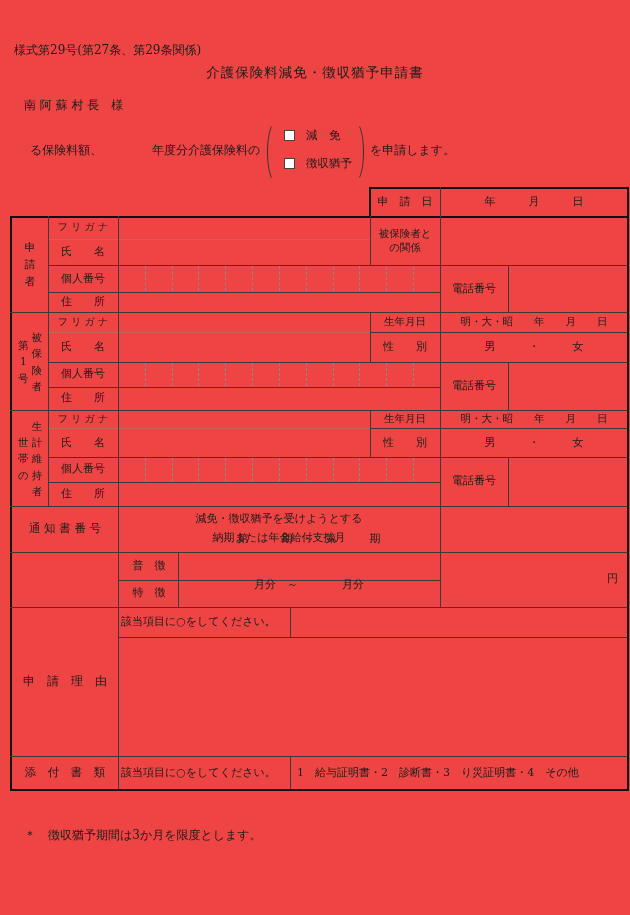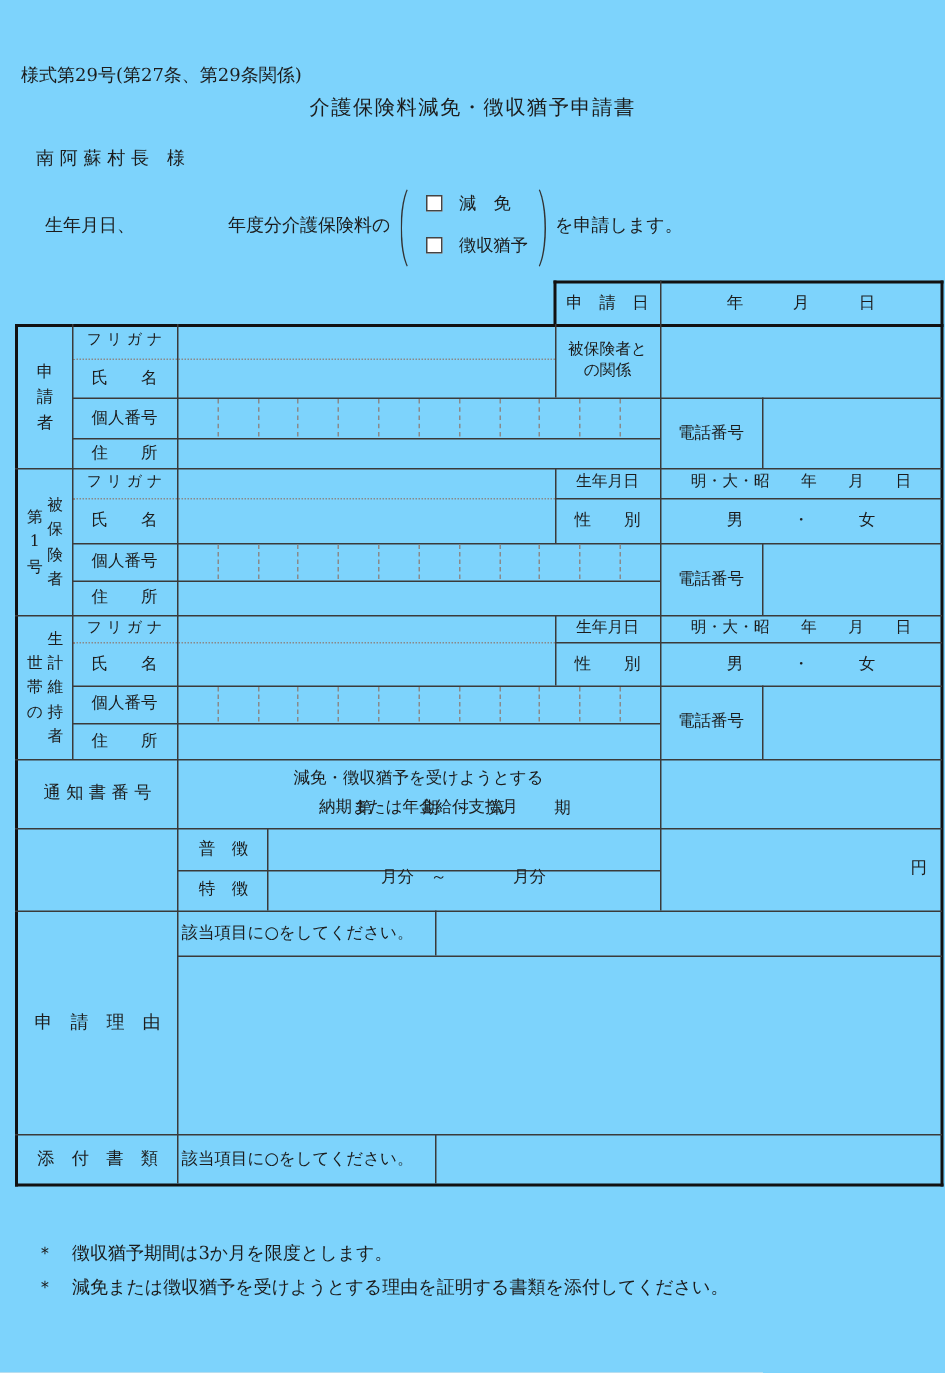--- a/index.html
+++ b/index.html
@@ -1,17 +1,17 @@
 <!DOCTYPE html>
 <html><head>
 <meta charset="utf-8">
 <style>
   html,body{margin:0;padding:0;background:#e8e8e8;}
   #page{
-    position:relative;width:630px;height:915px;background:#7dd3fc;
+    position:relative;width:630px;height:915px;background:#ef4444;
     margin:0 auto;overflow:hidden;
     font-family:"DejaVu Serif","Liberation Serif",serif;color:#1c1c1c;
   }
   .t{position:absolute;display:flex;align-items:center;font-size:11px;line-height:1.25;white-space:pre;}
   .c{justify-content:center;text-align:center;}
   .r{justify-content:flex-end;text-align:right;}
   .pre{white-space:pre-line;}
   .f10{font-size:10px;}.f105{font-size:10.5px;}.f11{font-size:11px;}
   .f115{font-size:11.5px;}.f12{font-size:12px;}.f13{font-size:13.5px;}
   .hl{position:absolute;height:1px;background:#3a3a3a;}
@@ -34,21 +34,21 @@
 </style>
 </head>
 <body>
 
 <div id="page">
 
   <div class="t f12" style="left:14px;top:42px;width:320px;height:16px">様式第29号(第27条、第29条関係)</div>
   <div class="t f13 c" style="left:0;top:63px;width:630px;height:18px;letter-spacing:1px">介護保険料減免・徴収猶予申請書</div>
   <div class="t f12" style="left:24px;top:97px;width:240px;height:16px">南 阿 蘇 村 長　様</div>
 
-  <div class="t f12" style="left:30px;top:142px;width:92px;height:17px">生年月日、</div>
+  <div class="t f12" style="left:30px;top:142px;width:92px;height:17px">る保険料額、</div>
   <div class="field" style="left:106px;top:140px;width:44px;height:18px"></div>
   <div class="t f12" style="left:152px;top:142px;width:140px;height:17px">年度分介護保険料の</div>
   <div class="t f12" style="left:370px;top:142px;width:120px;height:17px">を申請します。</div>
 
   <div class="paren pl" style="left:267px;top:122px;width:15px;height:58px"></div>
   <div class="paren pr" style="left:347px;top:122px;width:15px;height:58px"></div>
   <div class="cbrow" style="left:284px;top:129px;width:62px;height:13px">
     <span class="cb"></span>
     <span>減　免</span>
   </div>
@@ -212,17 +212,17 @@
   <div class="t f11 c" style="left:120px;top:580px;width:58px;height:26px">特　徴</div>
   <div class="t f11 c" style="left:180px;top:572px;width:258px;height:26px">月分　～　　　　月分</div>
   <div class="t f11 r" style="left:442px;top:552px;width:176px;height:54px">円</div>
 
   <div class="t f12 c" style="left:12px;top:607px;width:106px;height:149px">申　請　理　由</div>
   <div class="t f11" style="left:121px;top:607px;width:168px;height:30px">該当項目に○をしてください。</div>
   <div class="field" style="left:120px;top:638px;width:506px;height:117px"></div>
 
   <div class="t f115 c" style="left:12px;top:756px;width:106px;height:33px">添　付　書　類</div>
   <div class="t f11" style="left:121px;top:756px;width:168px;height:33px">該当項目に○をしてください。</div>
+  <div class="t f11" style="left:297px;top:756px;width:330px;height:33px">1　給与証明書・2　診断書・3　り災証明書・4　その他</div>
 
   <div class="t f12" style="left:24px;top:826px;width:600px;height:18px">＊　徴収猶予期間は3か月を限度とします。</div>
-  <div class="t f12" style="left:24px;top:849px;width:600px;height:18px">＊　減免または徴収猶予を受けようとする理由を証明する書類を添付してください。</div>
 
 </div>
 
 </body></html>

